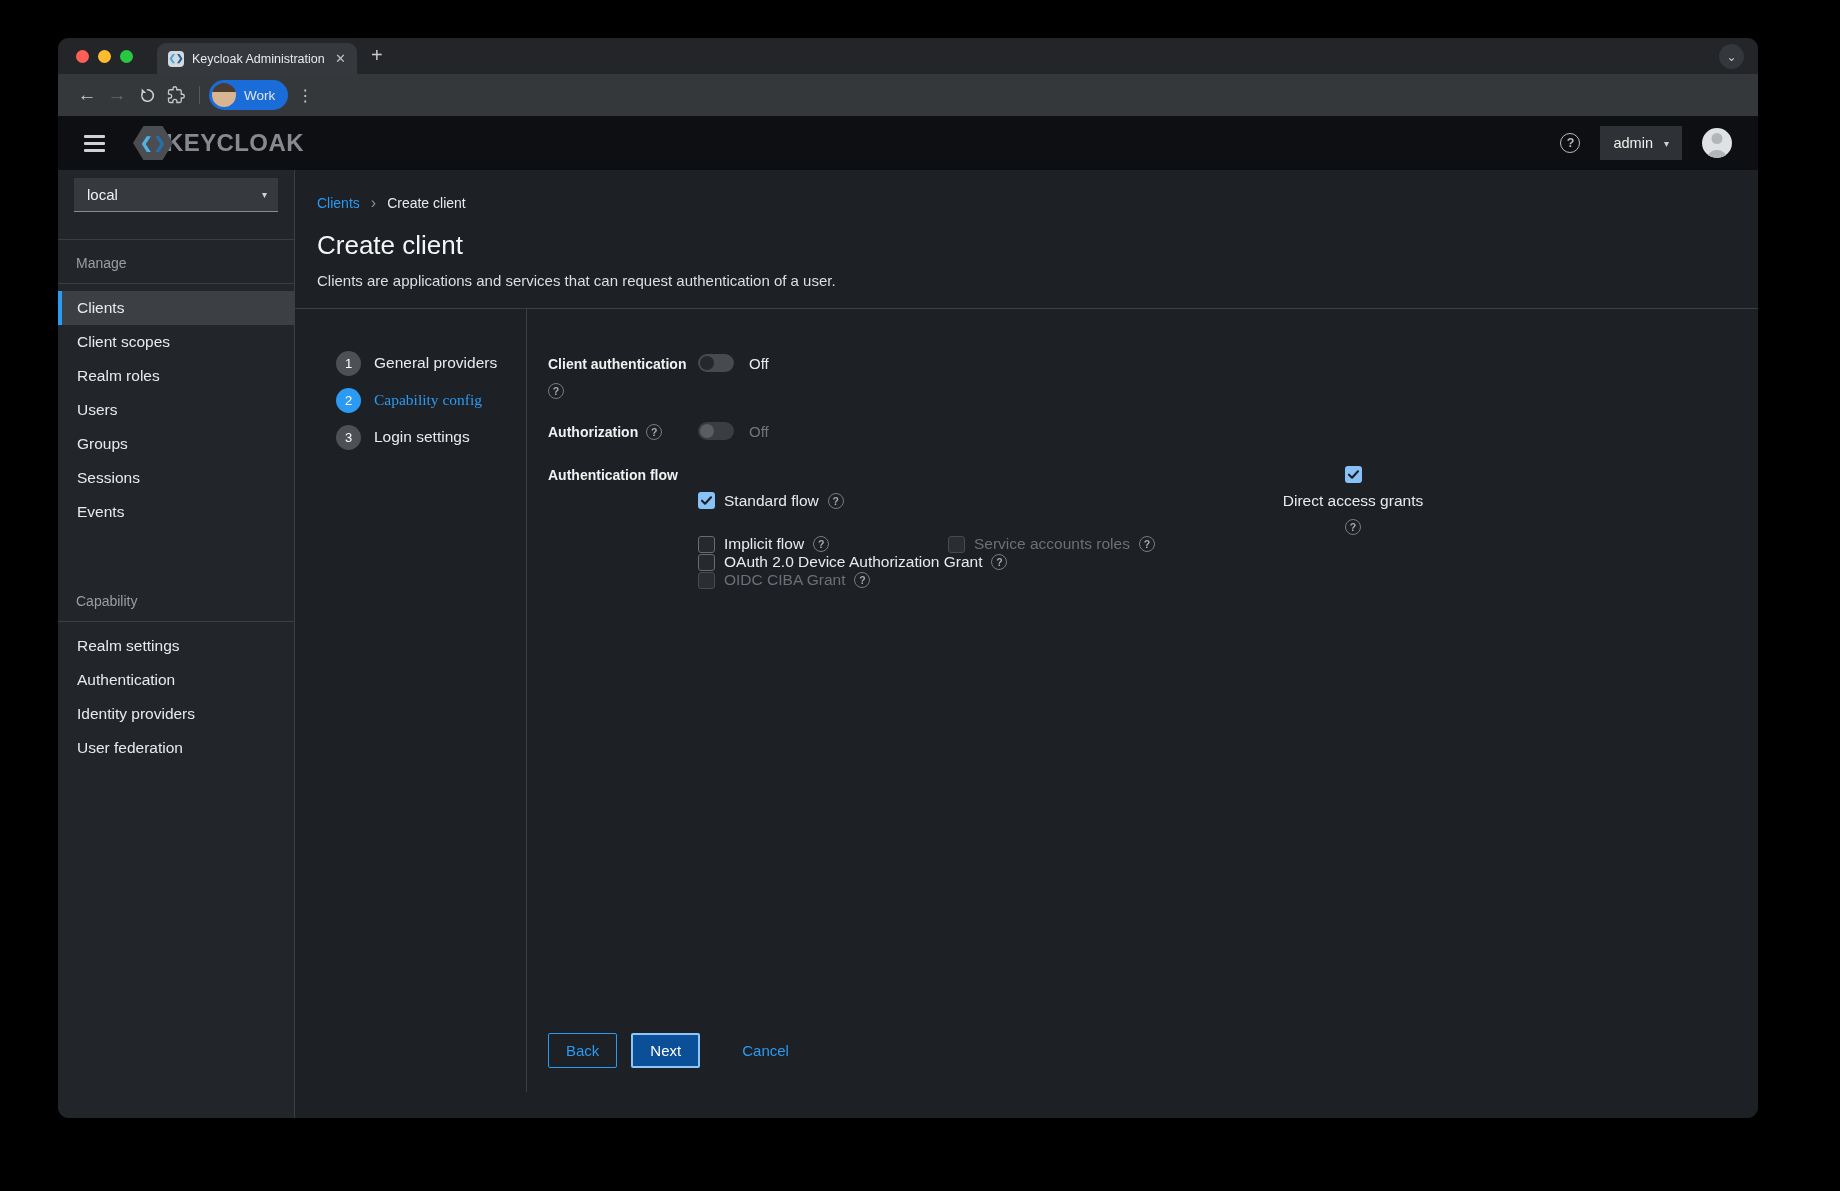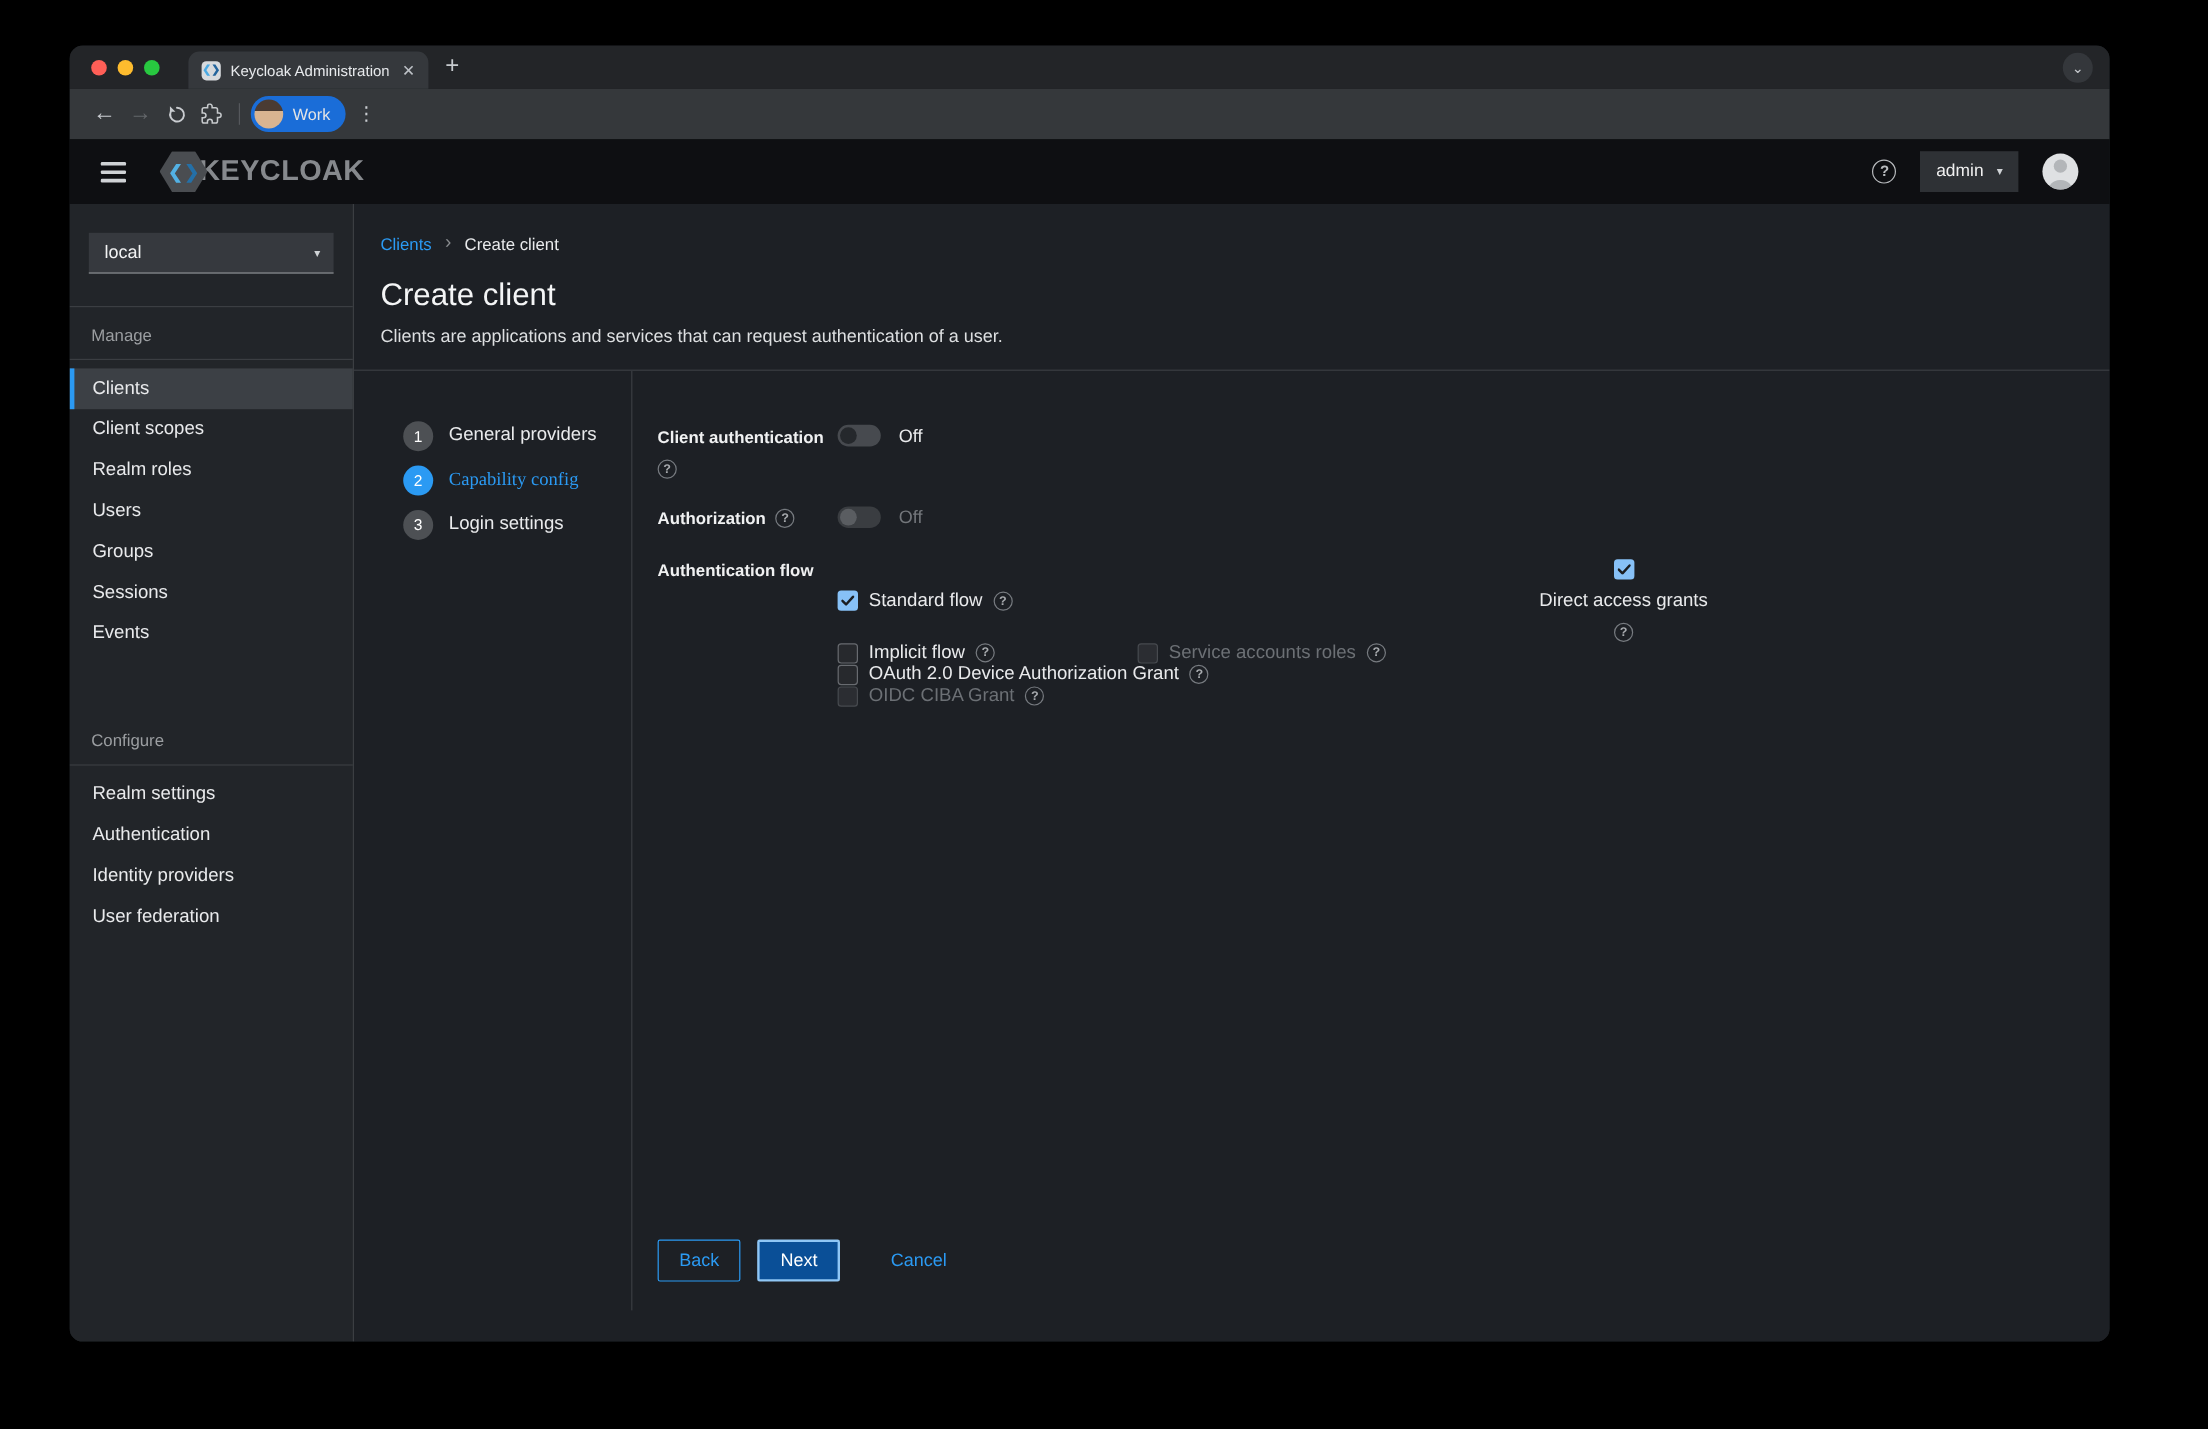--- a/index.html
+++ b/index.html
@@ -72,21 +72,21 @@
   .avatar::before { content:""; position:absolute; top:5px; left:50%; transform:translateX(-50%);
                     width:11px; height:11px; border-radius:50%; background:#b3b6b9; }
   .avatar::after { content:""; position:absolute; bottom:-5px; left:50%; transform:translateX(-50%);
                    width:21px; height:13px; border-radius:10px 10px 0 0; background:#b3b6b9; }
 
   
   .app-body { flex:1; display:flex; min-height:0; }
 
   .sidebar { width:237px; flex:0 0 auto; background:#222529; border-right:1px solid #3b3e42;
              display:flex; flex-direction:column; }
-  .realm-area { padding:24px 16px 27px; border-bottom:1px solid #3b3e42; }
+  .realm-area { padding:8px 16px 27px; border-bottom:1px solid #3b3e42; }
   .realm-select { height:34px; background:#36393e; border-bottom:1px solid #8a8d90;
                   display:flex; align-items:center; justify-content:space-between;
                   padding:0 11px 0 13px; color:#f2f3f4; font-size:15px; }
   .nav-section.gap { margin-top:42px; }
   .nav-section-title { padding:15px 18px 12px; font-size:14px; color:#9b9ea1;
                        border-bottom:1px solid #3b3e42; }
   .nav-list { padding:7px 0; }
   .nav-item { height:34px; display:flex; align-items:center; padding-left:19px;
               font-size:15.5px; color:#e9eaec; position:relative; cursor:pointer; }
   .nav-item.active { background:#3c4045; }
@@ -233,21 +233,21 @@
               <div class="nav-item active">Clients</div>
               <div class="nav-item">Client scopes</div>
               <div class="nav-item">Realm roles</div>
               <div class="nav-item">Users</div>
               <div class="nav-item">Groups</div>
               <div class="nav-item">Sessions</div>
               <div class="nav-item">Events</div>
             </div>
           </div>
           <div class="nav-section gap">
-            <div class="nav-section-title">Configure</div>
+            <div class="nav-section-title">Capability</div>
             <div class="nav-list">
               <div class="nav-item">Realm settings</div>
               <div class="nav-item">Authentication</div>
               <div class="nav-item">Identity providers</div>
               <div class="nav-item">User federation</div>
             </div>
           </div>
         </div>
     </div>
 

